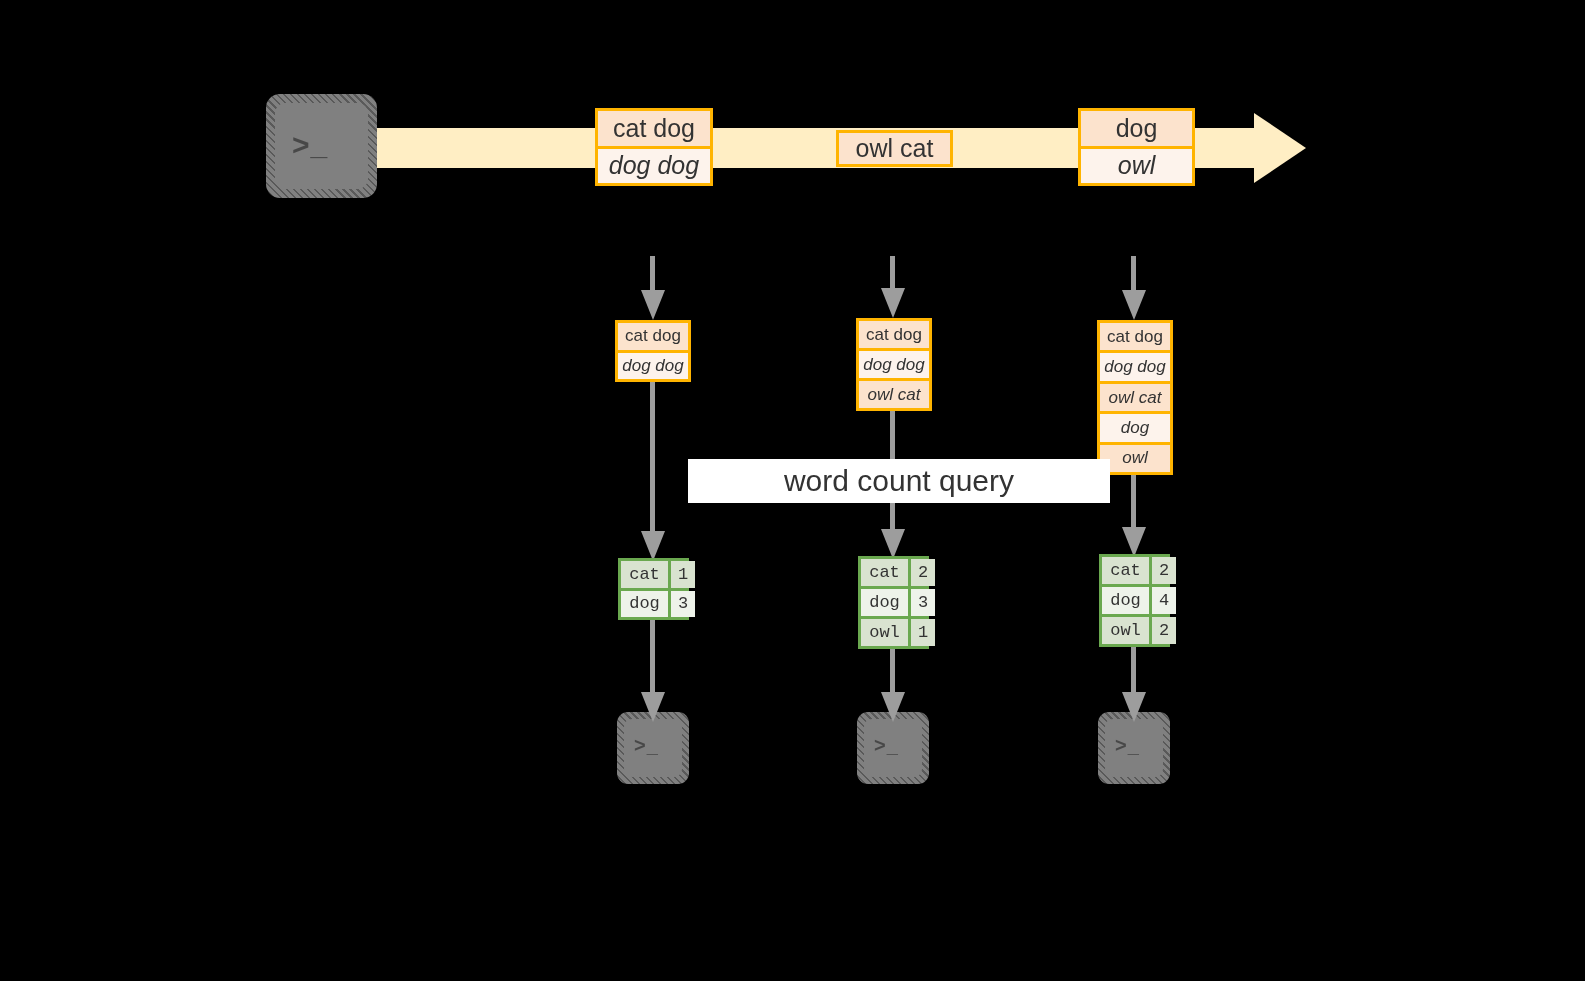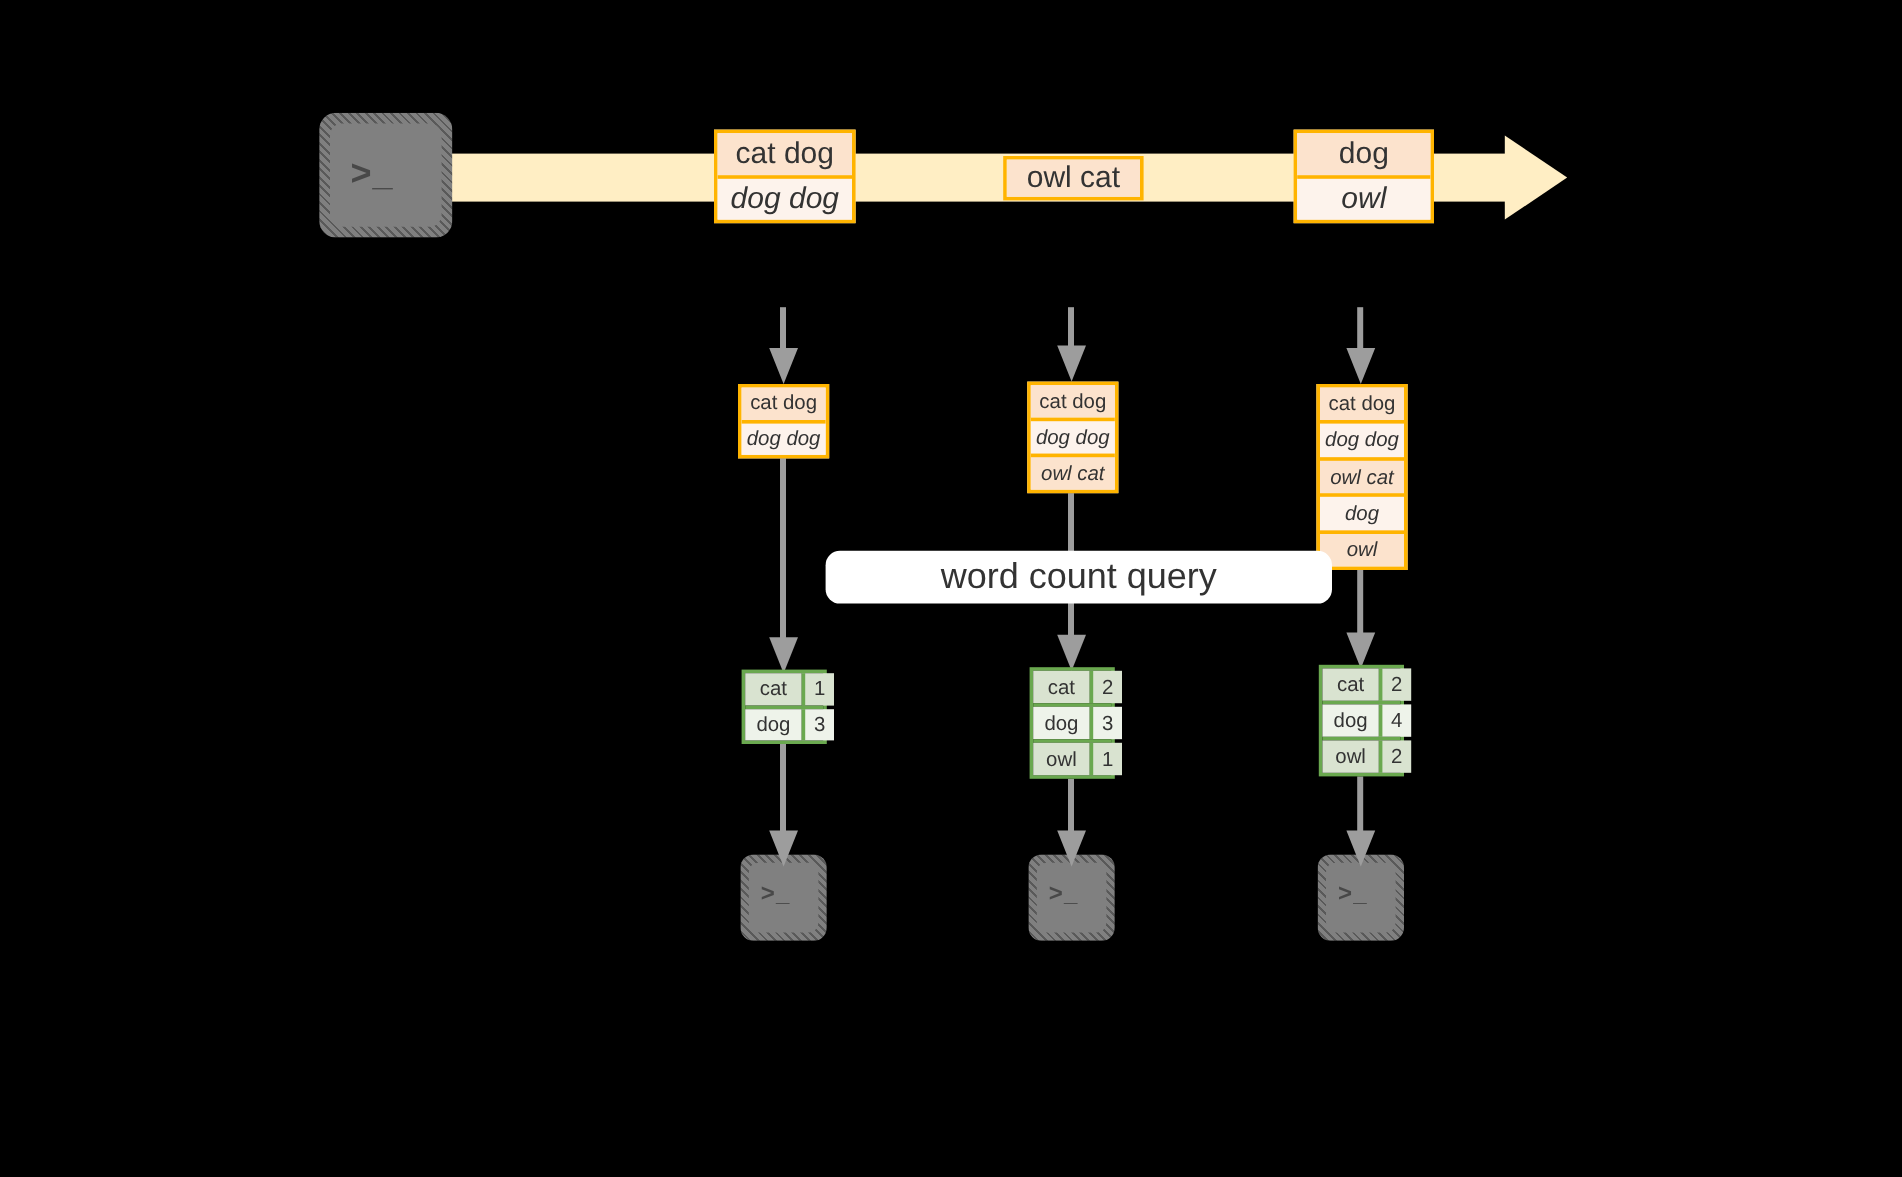--- a/index.html
+++ b/index.html
@@ -91,20 +91,21 @@
     box-sizing: border-box;
     border: 3px solid #6aa84f;
     display: flex;
     flex-direction: column;
     z-index: 5;
   }
   .tbl-row {
     box-sizing: border-box;
     flex: 1 1 0;
     display: flex;
+    font-family: Liberation Mono, monospace;
   }
   .tbl-row + .tbl-row { border-top: 3px solid #6aa84f; }
   .tbl-cell {
     box-sizing: border-box;
     display: flex;
     align-items: center;
     justify-content: center;
     font-size: 17px;
     color: #333333;
     white-space: nowrap;
@@ -140,21 +141,20 @@
   .qlabel {
     position: absolute;
     background: #ffffff;
     display: flex;
     align-items: center;
     justify-content: center;
     font-size: 30px;
     color: #333333;
     white-space: nowrap;
     z-index: 8;
-    border-radius: 12px;
   }
 </style>
 </head>
 <body>
 
 <div id="canvas">
 
   <div class="stream-body" style="left:368px; top:128px; width:890px; height:40px;"></div>
   <div class="stream-head" style="left:1254px; top:113px;"></div>
 

